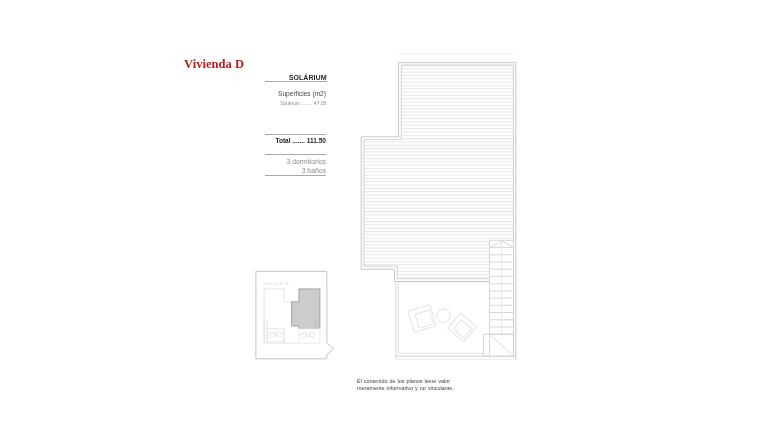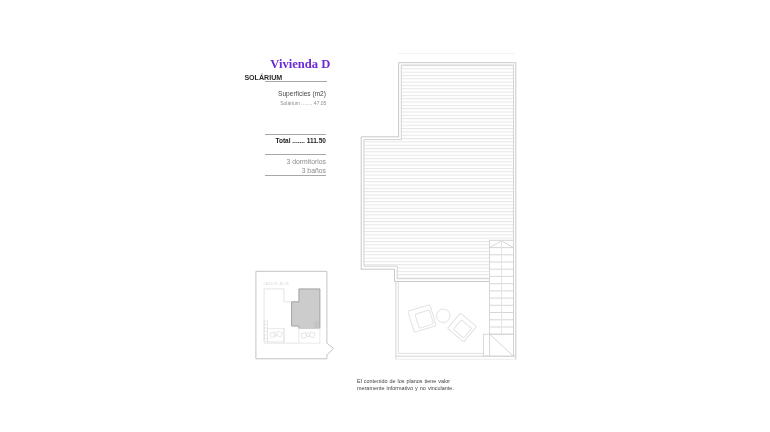--- a/index.html
+++ b/index.html
@@ -4,23 +4,23 @@
 <style>
   html,body{margin:0;padding:0;background:#fff;}
   #page{position:relative;width:770px;height:432px;background:#fff;overflow:hidden;
         font-family:"Liberation Sans",sans-serif;}
   .t{position:absolute;white-space:nowrap;}
 </style>
 </head>
 <body>
 <div id="page">
 
-  <div class="t" style="left:204px;top:58.2px;width:126.4px;text-align:right;font-family:'Liberation Serif',serif;font-weight:bold;font-size:12.6px;color:#6d28d9;line-height:1;">Vivienda D</div>
+  <div class="t" style="left:184px;top:58.2px;width:126.4px;text-align:left;font-family:'Liberation Serif',serif;font-weight:bold;font-size:12.6px;color:#b91c1c;line-height:1;">Vivienda D</div>
 
-  <div class="t" style="left:200px;top:74.6px;width:126.6px;text-align:center;font-weight:bold;font-size:7.1px;color:#2a2a2a;line-height:1;">SOLÁRIUM</div>
+  <div class="t" style="left:200px;top:74.6px;width:126.6px;text-align:right;font-weight:bold;font-size:7.1px;color:#2a2a2a;line-height:1;">SOLÁRIUM</div>
 
   <div class="t" style="left:265.3px;top:81.4px;width:61.3px;height:1px;background:#a8a8a8;"></div>
 
   <div class="t" style="left:200px;top:90.6px;width:126px;text-align:right;font-size:6.6px;color:#4a4a4a;line-height:1;">Superficies (m2)</div>
 
   <div class="t" style="left:200px;top:101.0px;width:126.4px;text-align:right;font-size:5.0px;color:#8f8f8f;line-height:1;">Solárium ........ 47.05</div>
 
   <div class="t" style="left:264.9px;top:133.9px;width:61.6px;height:1px;background:#a8a8a8;"></div>
 
   <div class="t" style="left:200px;top:138.0px;width:125.9px;text-align:right;font-weight:bold;font-size:6.5px;color:#1e1e1e;line-height:1;">Total ....... 111.50</div>

